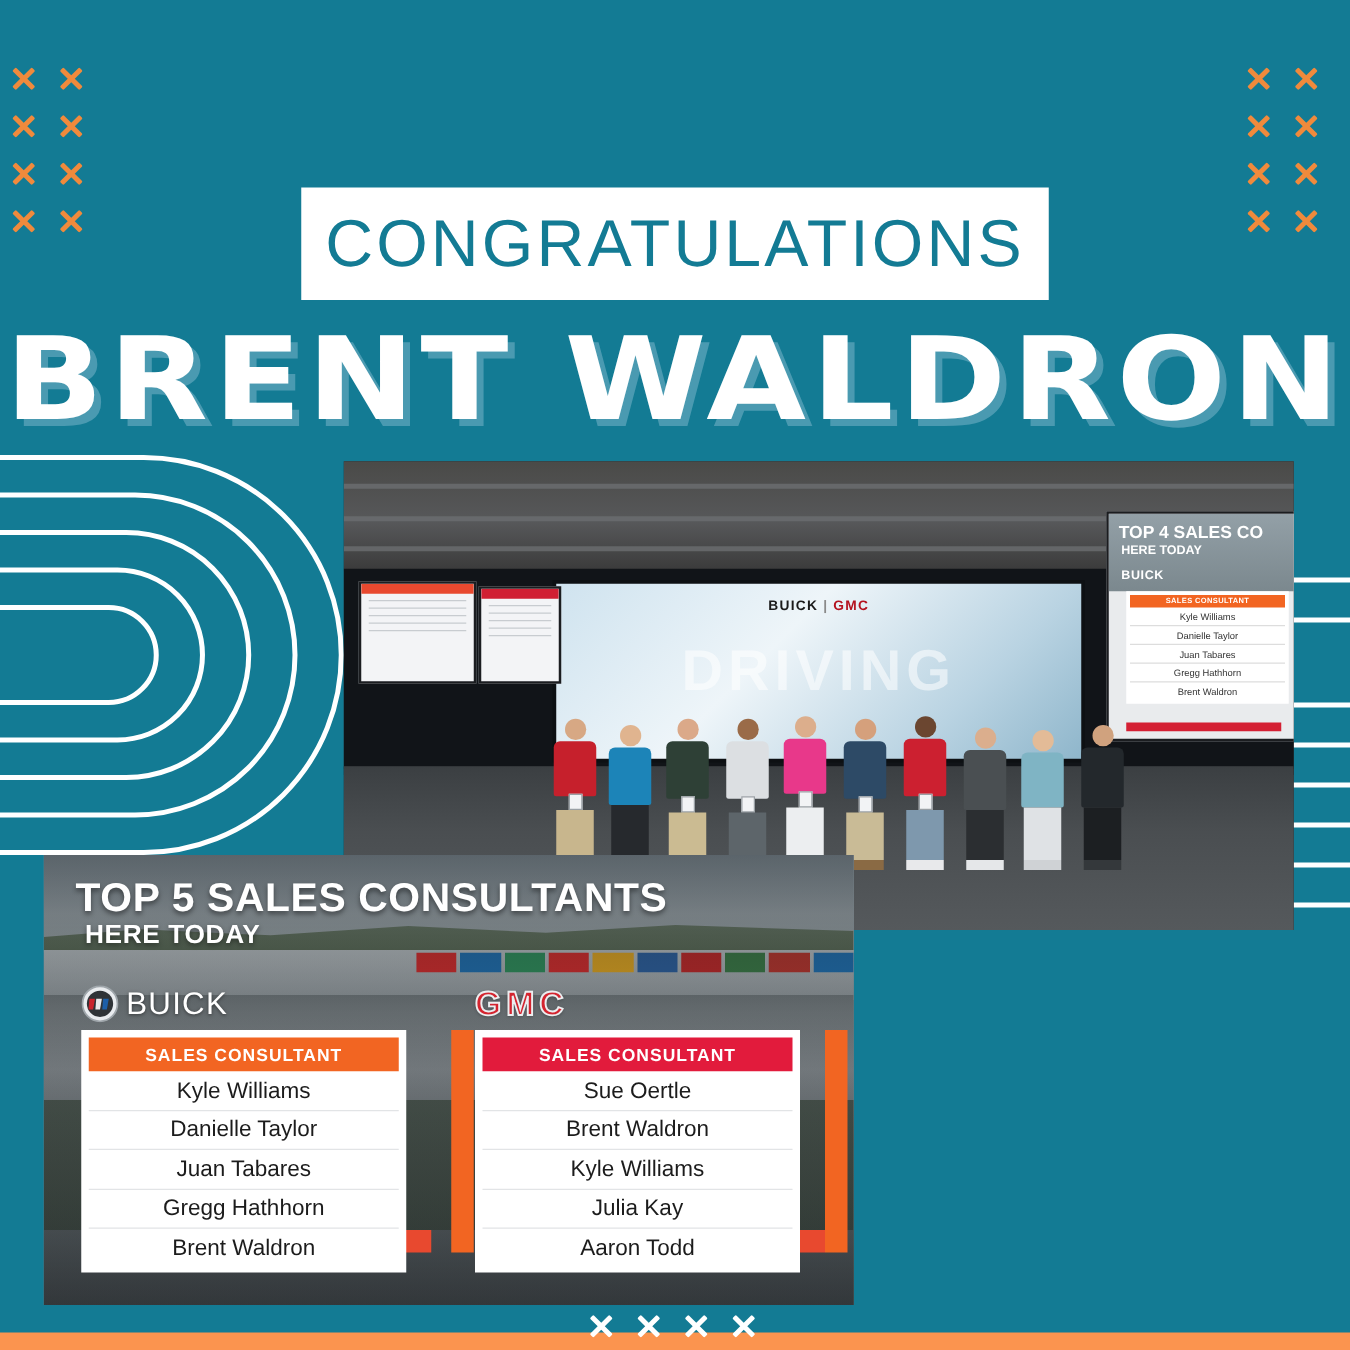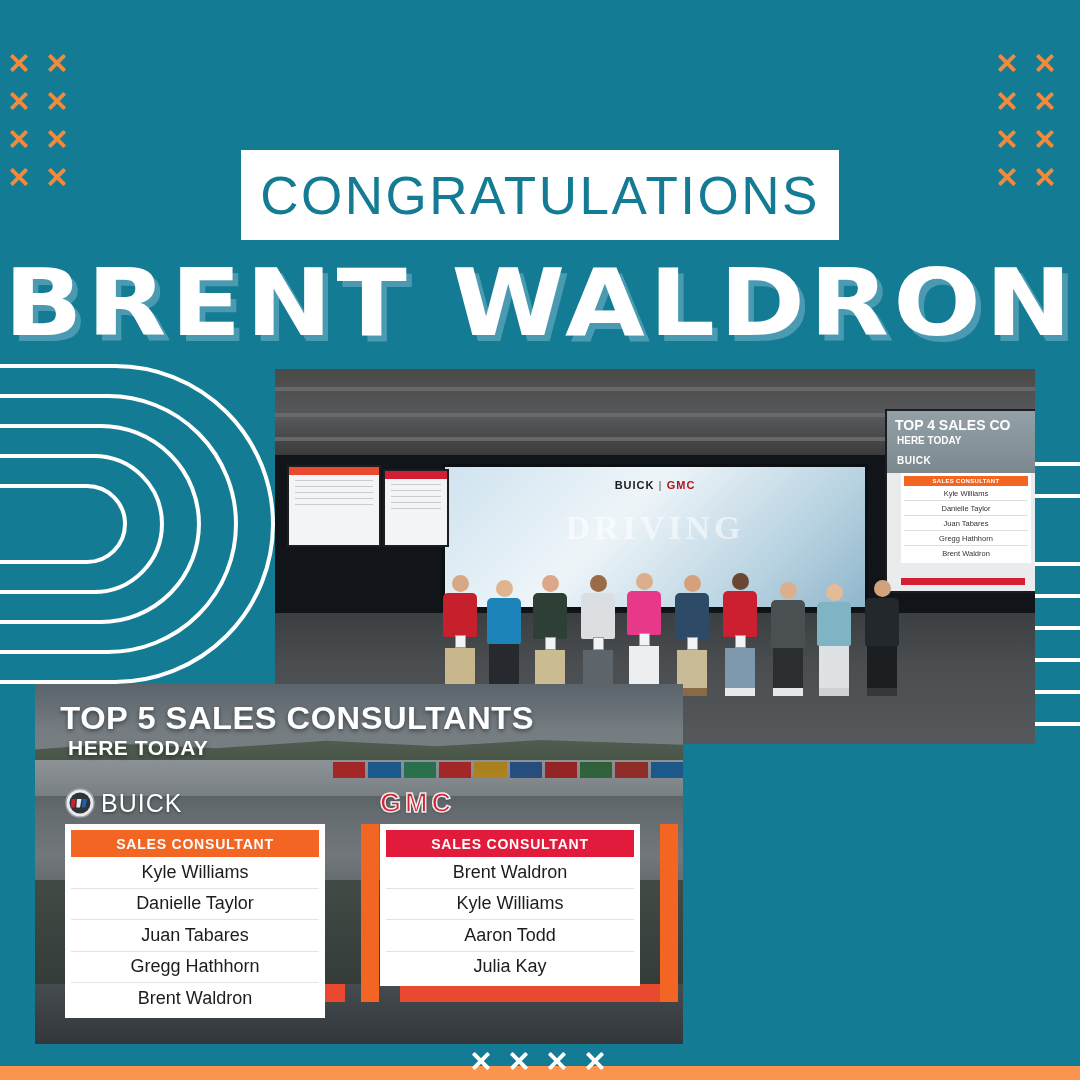--- a/index.html
+++ b/index.html
@@ -149,22 +149,22 @@
     box-shadow: 0 0 0 3px #0d1013;
   }
   .ph-screen-logo {
     position:absolute; left:50%; top:12px; transform:translateX(-50%);
     font-size:11px; font-weight:bold; color:#1b1b1b; letter-spacing:1px;
     white-space:nowrap;
   }
   .ph-screen-logo .gmc { color:#b4121f; }
   .ph-screen-word {
     position:absolute; left:50%; top:42px; transform:translateX(-50%);
-    font-size:34px; font-weight:bold; color:rgba(255,255,255,.55);
-    letter-spacing:4px; font-family:Liberation Serif, serif;
+    font-size:46px; font-weight:bold; color:rgba(255,255,255,.55);
+    letter-spacing:4px; font-family:Liberation Sans, sans-serif;
   }
   .ph-sidescreen {
     position: absolute; background:#f3f4f6; border:2px solid #1b1d20;
     overflow:hidden;
   }
   .ph-ss-hdr { height:8px; background:#e8492f; }
   .ph-ss-line { height:1px; background:#c8ccd0; margin:5px 6px; }
   .ph-stage {
     position:absolute; left:0; top:244px; width:100%; height:131px;
     background: linear-gradient(180deg,#3b3f42 0%,#4a4e51 40%,#55595c 100%);
@@ -517,24 +517,25 @@
         <li>Danielle Taylor</li>
         <li>Juan Tabares</li>
         <li>Gregg Hathhorn</li>
         <li>Brent Waldron</li>
       </ul>
     </div>
 
     <div class="panel" id="panel-gmc">
       <div class="panel-hdr" id="hdr-gmc">SALES CONSULTANT</div>
       <ul class="panel-list">
+        <li>Sue Oertle</li>
         <li>Brent Waldron</li>
         <li>Kyle Williams</li>
+        <li>Julia Kay</li>
         <li>Aaron Todd</li>
-        <li>Julia Kay</li>
       </ul>
     </div>
   </div>
 
   <div id="bottom-bar"></div>
 
   <div class="xgrid" id="x-bottom">
     <div class="xmark"></div>
     <div class="xmark"></div>
     <div class="xmark"></div>

